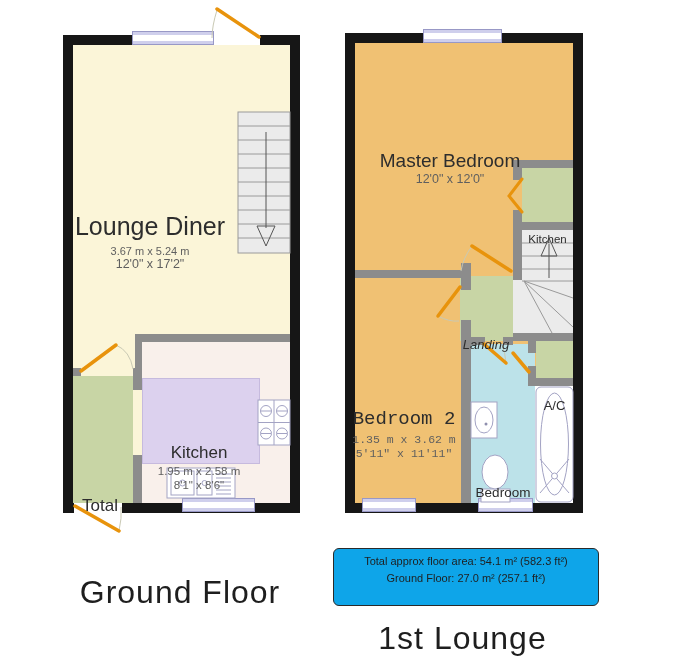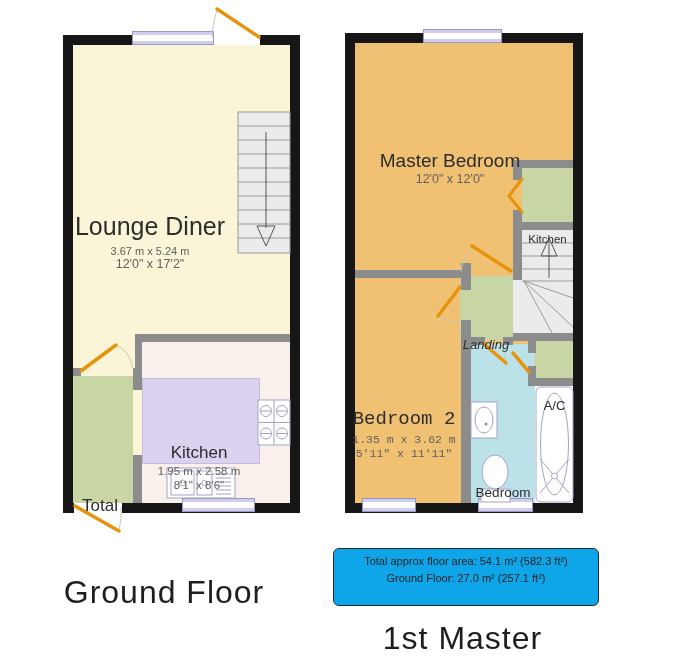--- a/index.html
+++ b/index.html
@@ -160,35 +160,35 @@
     <div class="room-dims" style="font-size:12.5px;">12'0" x 17'2"</div>
   </div>
   <div class="abs label" style="left:139px;top:399px;width:120px;">
     <div class="room-name" style="font-size:17px;">Kitchen</div>
     <div class="room-dims" style="font-size:11.5px;margin-top:2px;">1.95 m x 2.58 m</div>
     <div class="room-dims" style="font-size:11.5px;">8'1" x 8'6"</div>
   </div>
   <div class="abs label" style="left:75px;top:452px;width:50px;">
     <div class="room-name" style="font-size:17px;">Total</div>
   </div>
-  <div class="abs floor-title" style="left:24px;top:574px;width:280px;text-align:center;">Ground Floor</div>
+  <div class="abs floor-title" style="left:40px;top:574px;width:280px;text-align:center;">Ground Floor</div>
 
   <div class="abs label" style="left:360px;top:106px;width:180px;">
     <div class="room-name" style="font-size:19px;">Master Bedroom</div>
     <div class="room-dims" style="font-size:12.5px;">12'0" x 12'0"</div>
   </div>
   <div class="abs label" style="left:346px;top:364px;width:116px;font-family:Liberation Mono, monospace;">
     <div class="room-name" style="font-size:19px;">Bedroom 2</div>
     <div class="room-dims" style="font-size:11.5px;margin-top:3px;">1.35 m x 3.62 m</div>
     <div class="room-dims" style="font-size:11.5px;">5'11" x 11'11"</div>
   </div>
   <div class="abs label room-name" style="left:458px;top:293px;width:56px;font-size:13px;font-style:italic;">Landing</div>
   <div class="abs label room-name" style="left:520px;top:189px;width:55px;font-size:11.5px;">Kitchen</div>
   <div class="abs label room-name" style="left:463px;top:441px;width:80px;font-size:13.5px;">Bedroom</div>
   <div class="abs label room-name" style="left:536px;top:354px;width:37px;font-size:13px;">A/C</div>
-  <div class="abs floor-title" style="left:360px;top:620px;width:205px;">1st Master</div>
+  <div class="abs floor-title" style="left:360px;top:620px;width:205px;">1st Lounge</div>
 
   <div class="abs" id="summary-box" style="left:333px;top:548px;width:264px;height:52px;">
     <div>Total approx floor area: 54.1 m² (582.3 ft²)</div>
     <div>Ground Floor: 27.0 m² (257.1 ft²)</div>
   </div>
 
 </div>
 
 </body></html>

